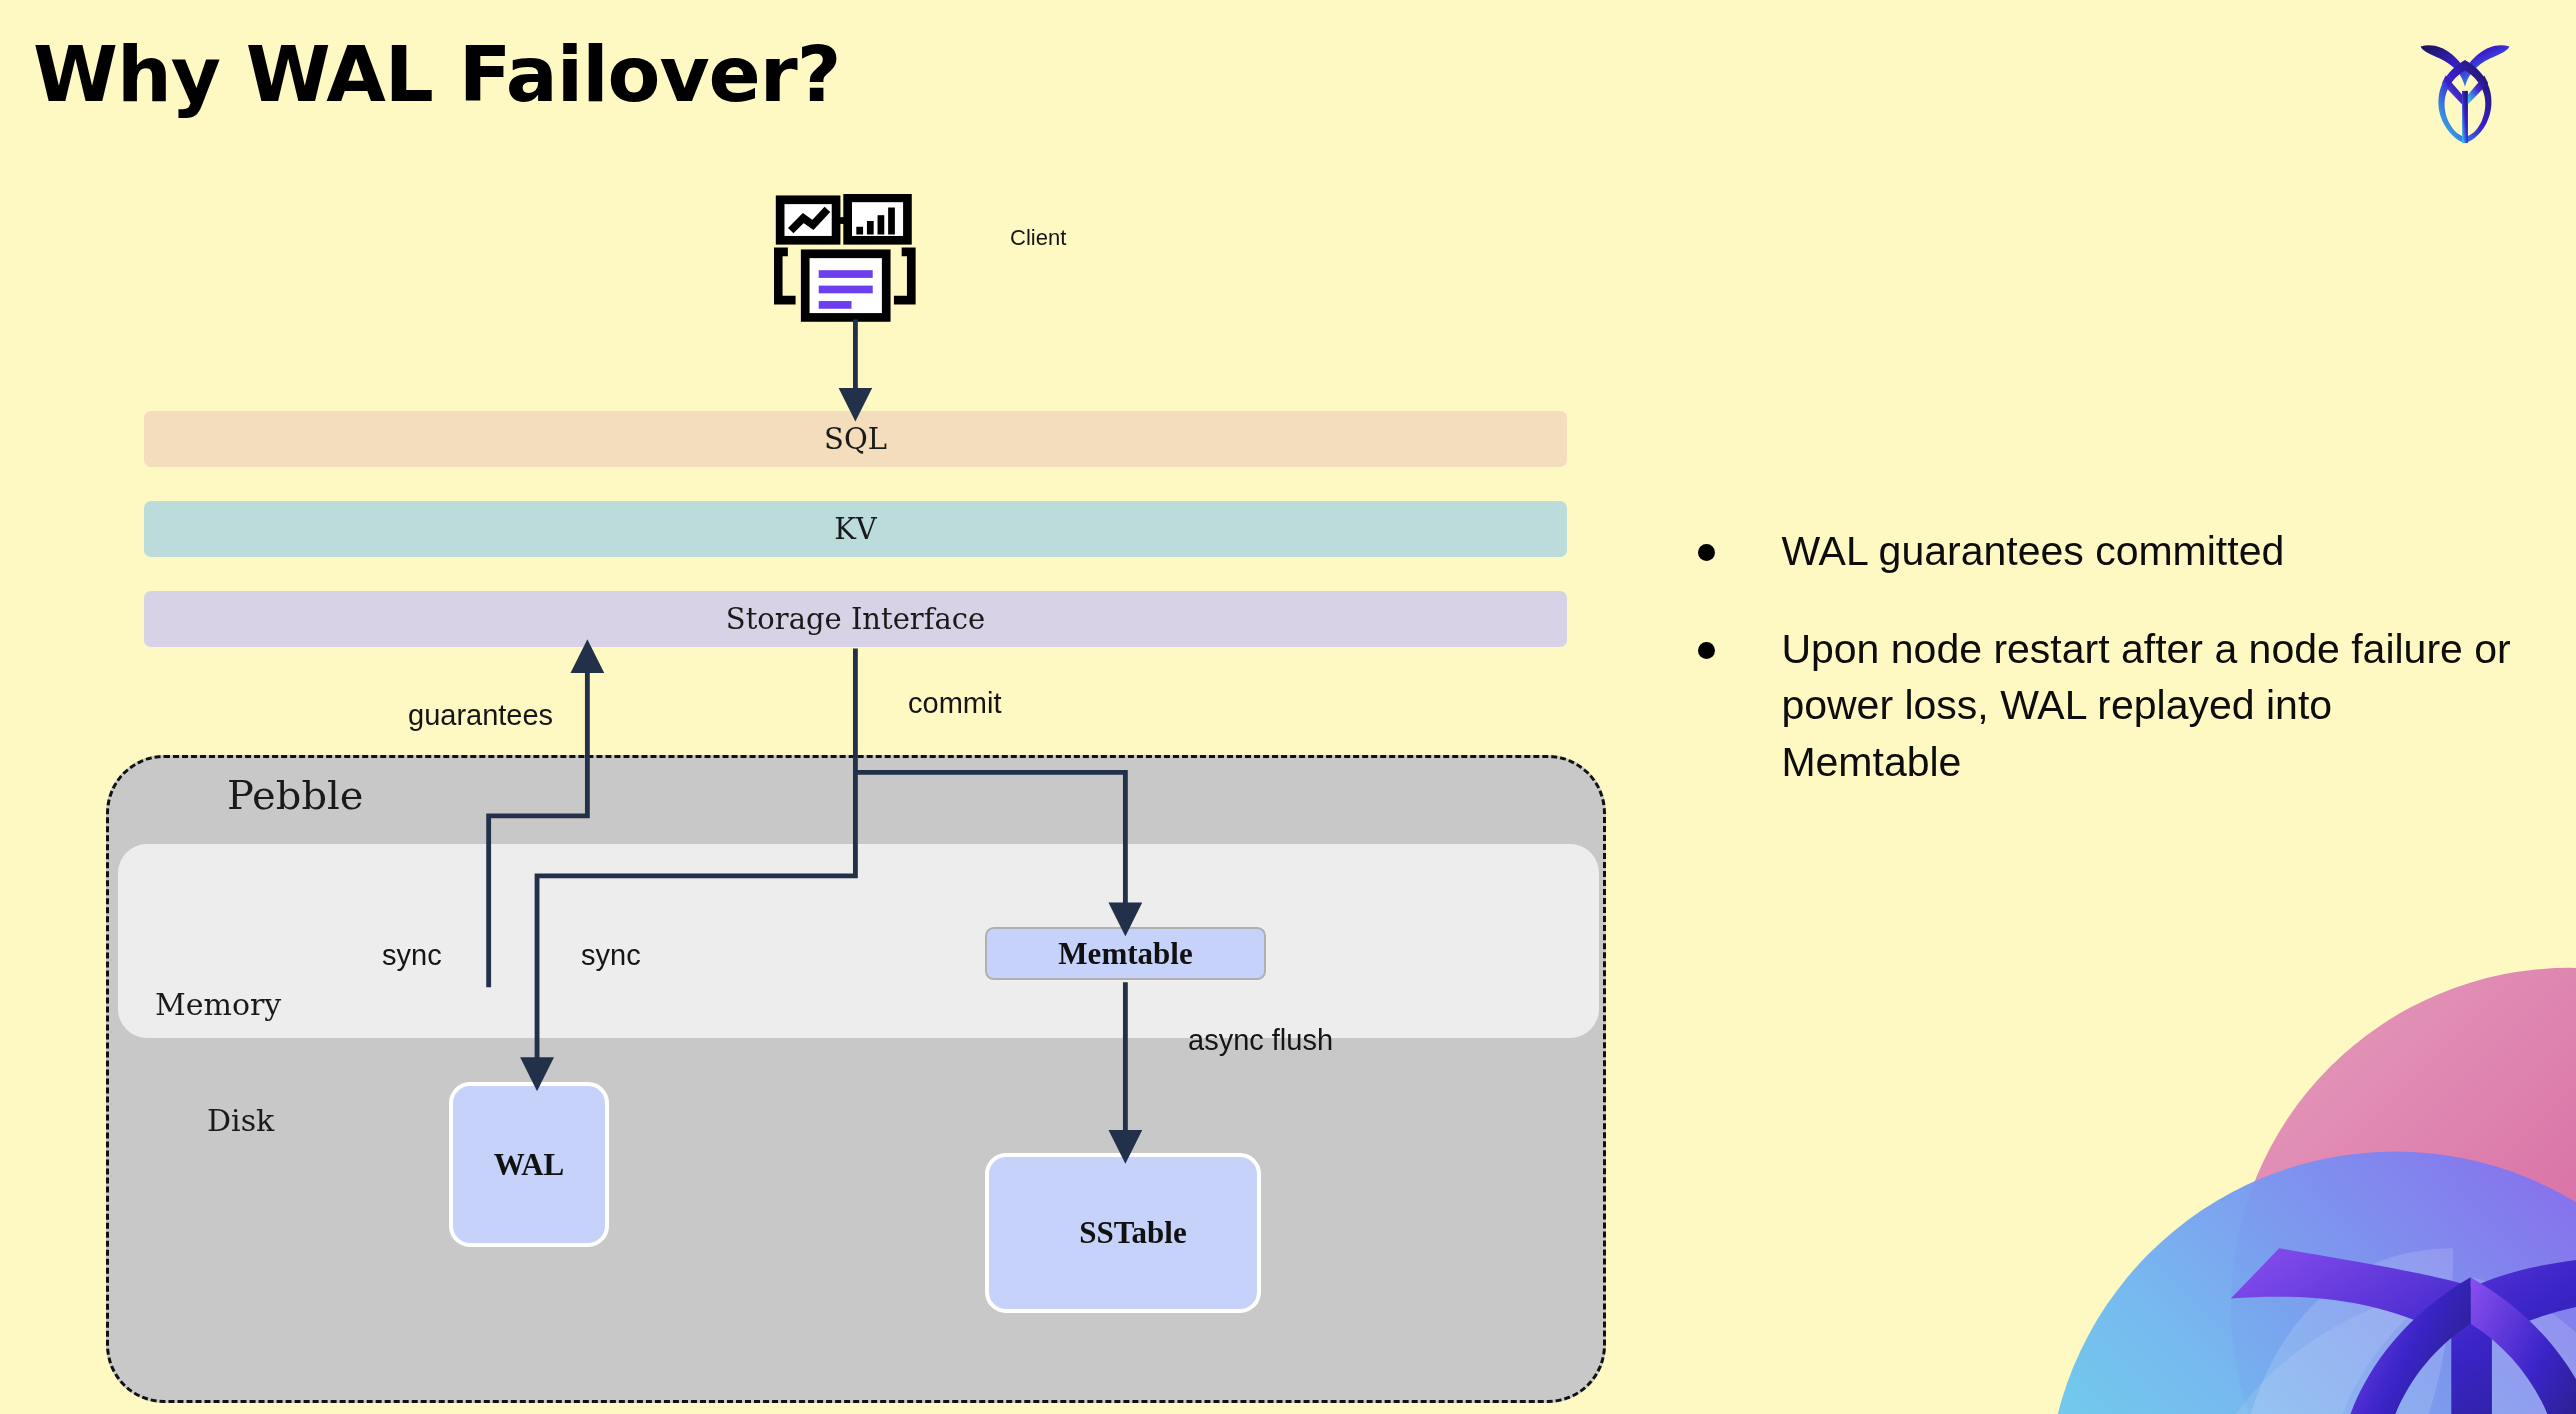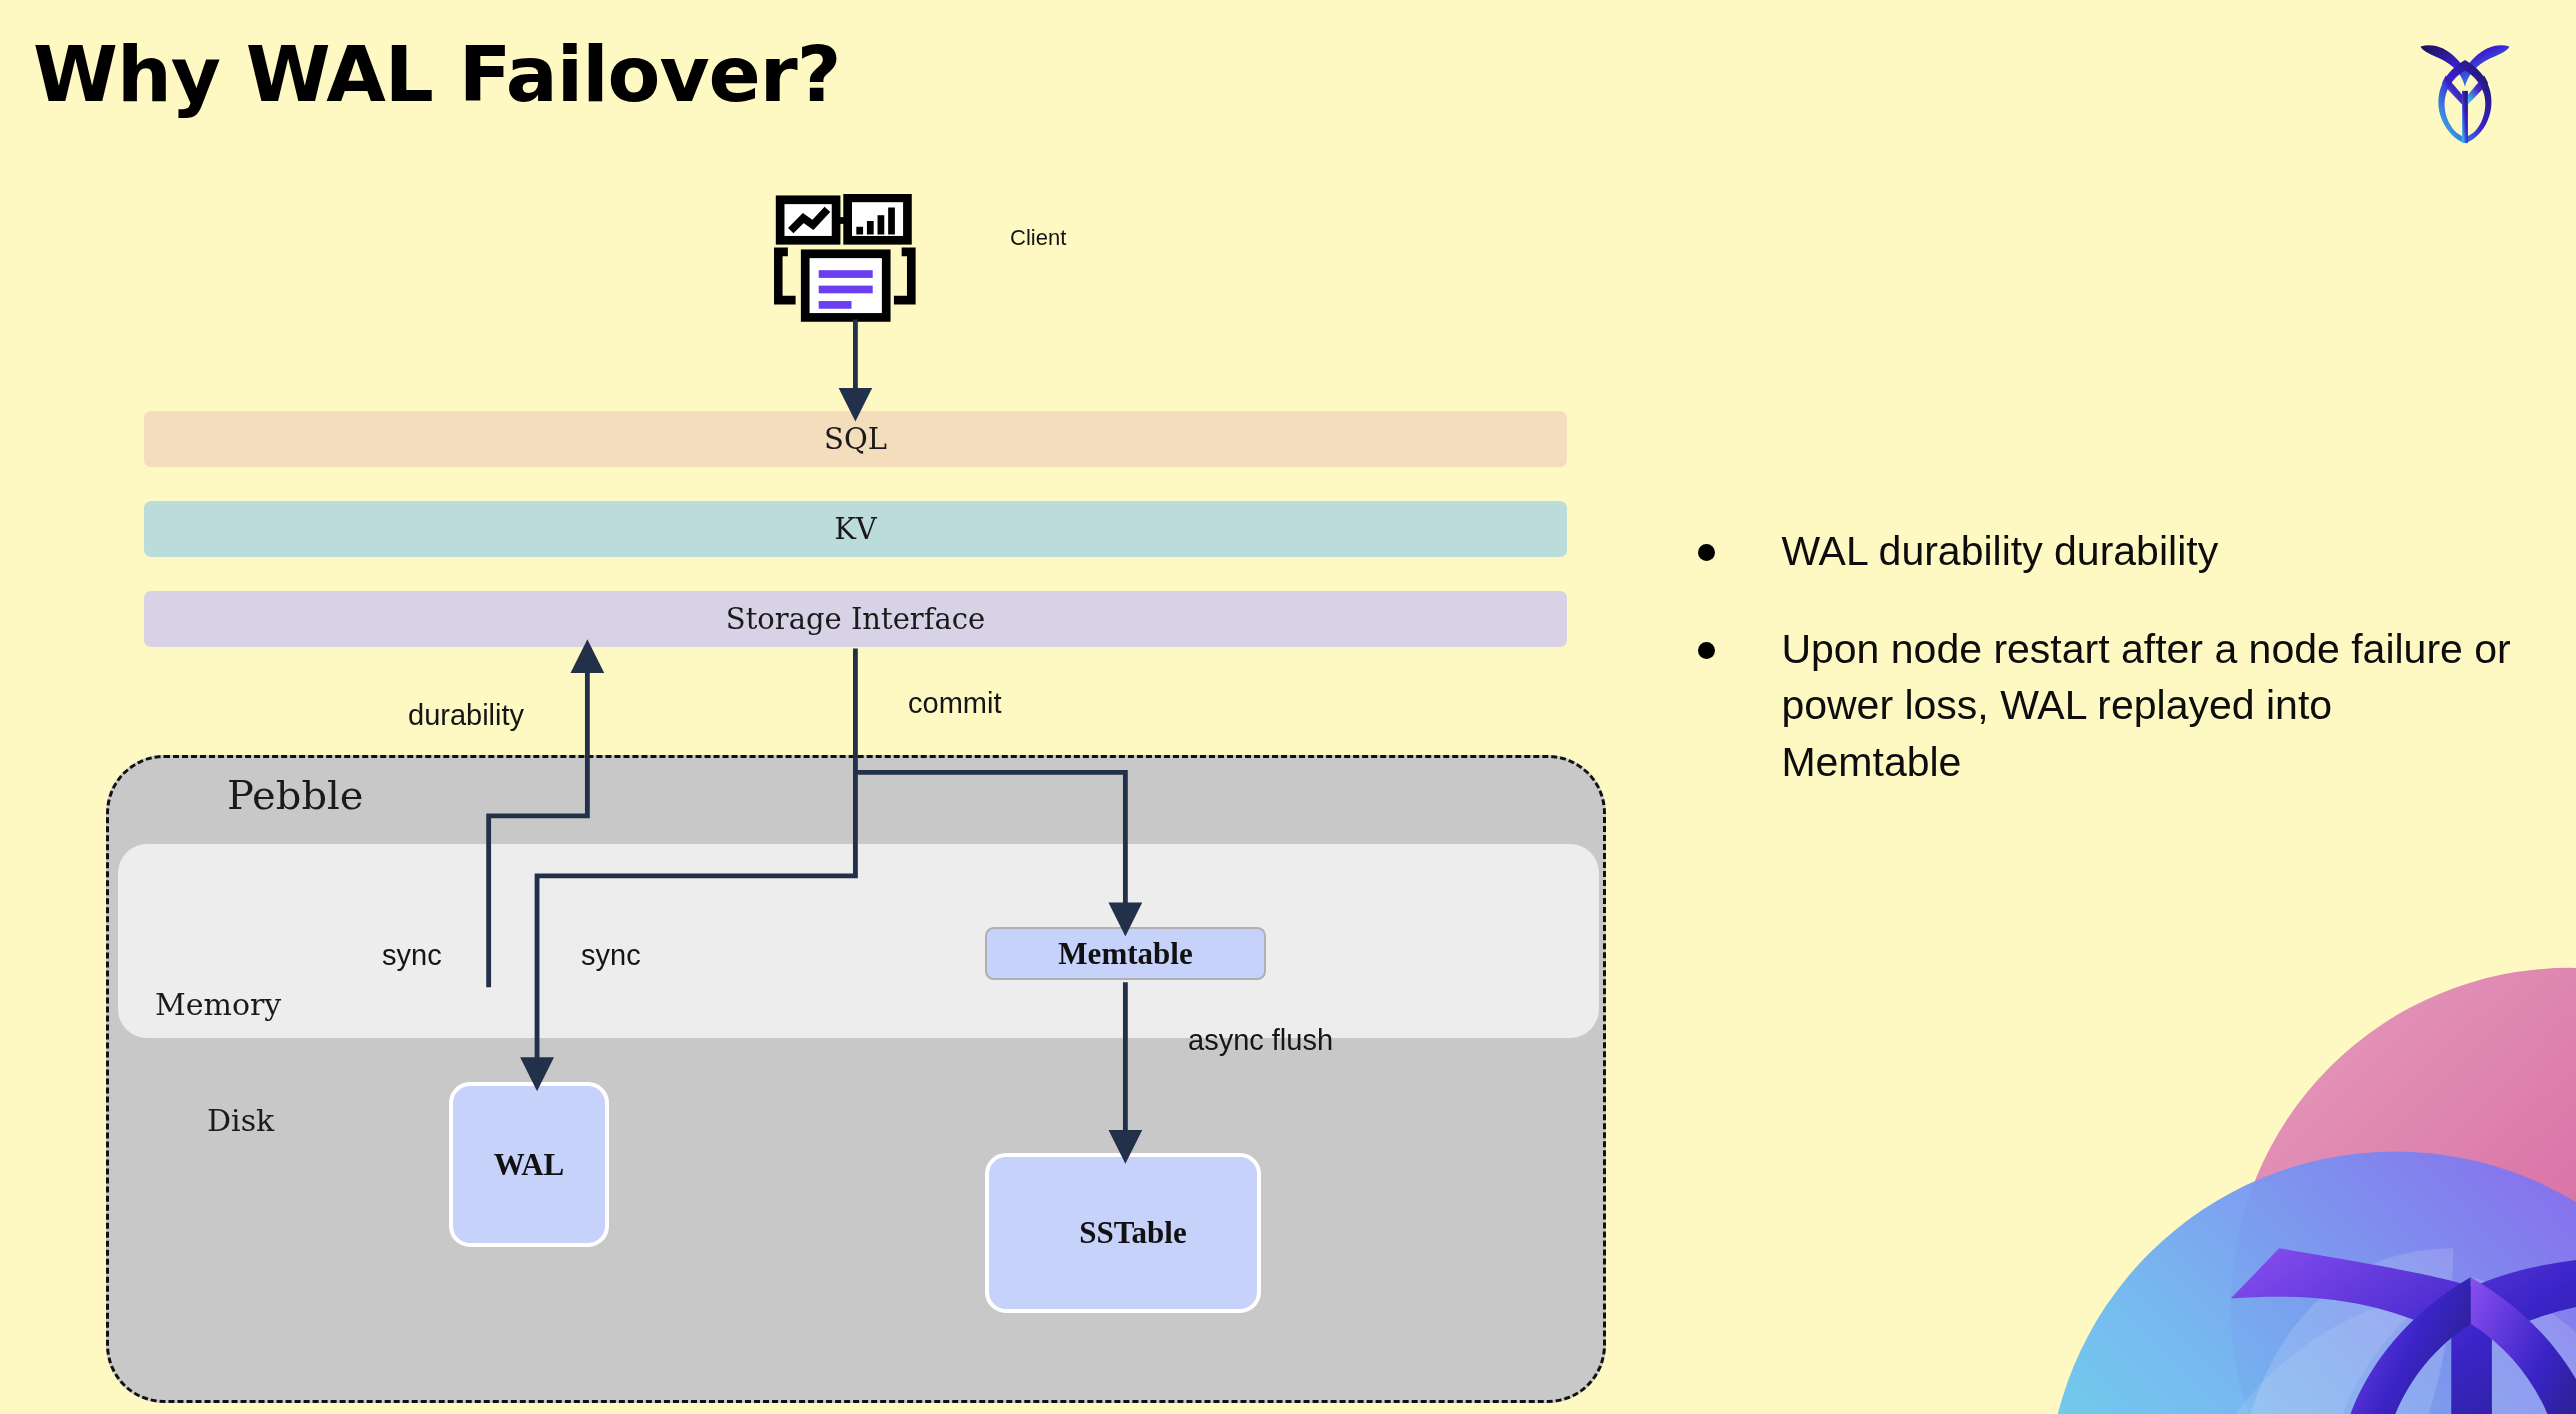--- a/index.html
+++ b/index.html
@@ -223,31 +223,31 @@
 
         <path d="M505 1020 L505 843 L607 843 L607 678" marker-end="url(#arw)"></path>
 
         <path d="M884 670 L884 905 L555 905 L555 1110" marker-end="url(#arw)"></path>
         <path d="M884 798 L1163 798 L1163 950" marker-end="url(#arw)"></path>
 
         <path d="M1163 1015 L1163 1185" marker-end="url(#arw)"></path>
       </g>
     </svg>
 
-    <div id="label-committed" class="edge-label">durability</div>
+    <div id="label-committed" class="edge-label">guarantees</div>
     <div id="label-commit" class="edge-label">commit</div>
     <div id="label-sync-left" class="edge-label">sync</div>
     <div id="label-sync-right" class="edge-label">sync</div>
     <div id="label-async-flush" class="edge-label">async flush</div>
   </div>
 
   <div id="bullets">
     <div class="bullet-row">
       <span class="bullet-dot"></span>
-      <span class="bullet-text">WAL durability durability</span>
+      <span class="bullet-text">WAL guarantees committed</span>
     </div>
     <div class="bullet-row">
       <span class="bullet-dot"></span>
       <span class="bullet-text">Upon node restart after a node failure or power loss, WAL replayed into Memtable</span>
     </div>
   </div>
 
 </div>
 
 

